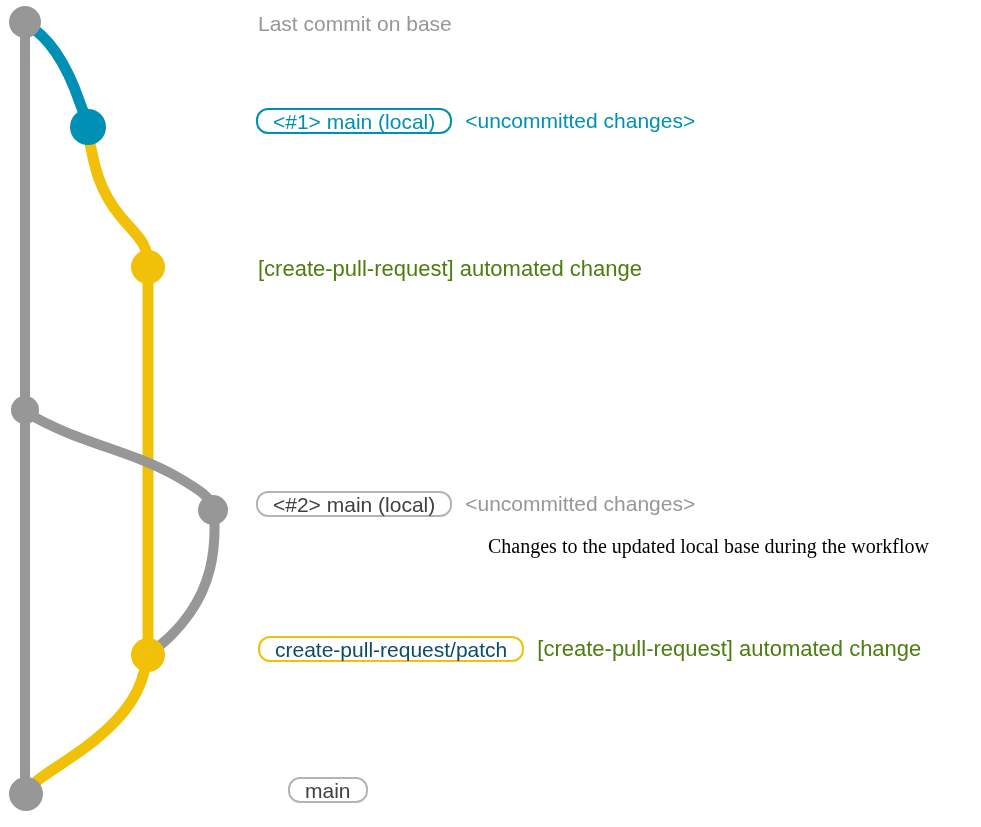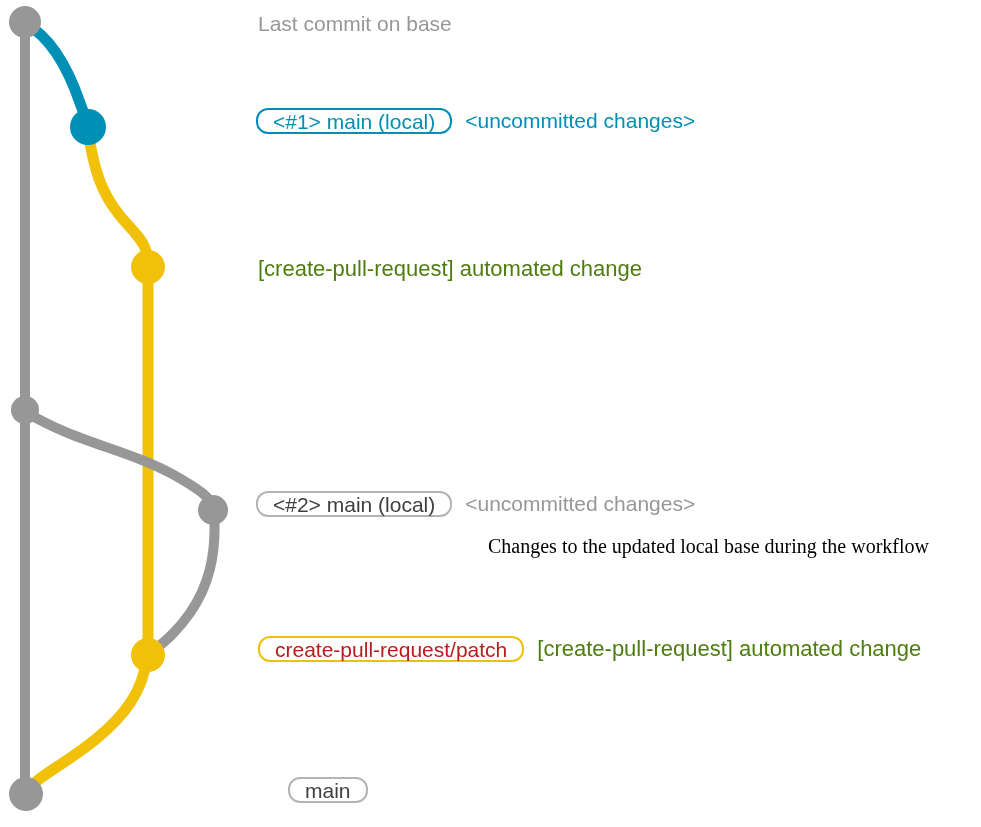--- a/index.html
+++ b/index.html
@@ -26,21 +26,21 @@
   .row { display: flex; align-items: center; gap: 13px; }
 
   .badge {
     display: inline-flex; align-items: center; justify-content: center;
     height: 26px; padding: 0 15px;
     border: 2px solid; border-radius: 12px;
     font-size: 21px; line-height: 1; background: #ffffff;
   }
   .badge-blue   { border-color: #008fb5; color: #008fb5; }
   .badge-gray   { border-color: #b4b4b4; color: #404040; }
-  .badge-yellow { border-color: #f1c109; color: #b91c1c; }
+  .badge-yellow { border-color: #f1c109; color: #0c4a6e; }
 </style>
 </head>
 <body>
 
 <div class="stage">
 
   <svg class="graph" width="250" height="827" viewBox="0 0 250 827" aria-hidden="true">
 
     <path d="M 148 267 L 148 655" fill="none" stroke-width="11" stroke="#f1c109"></path>
 

